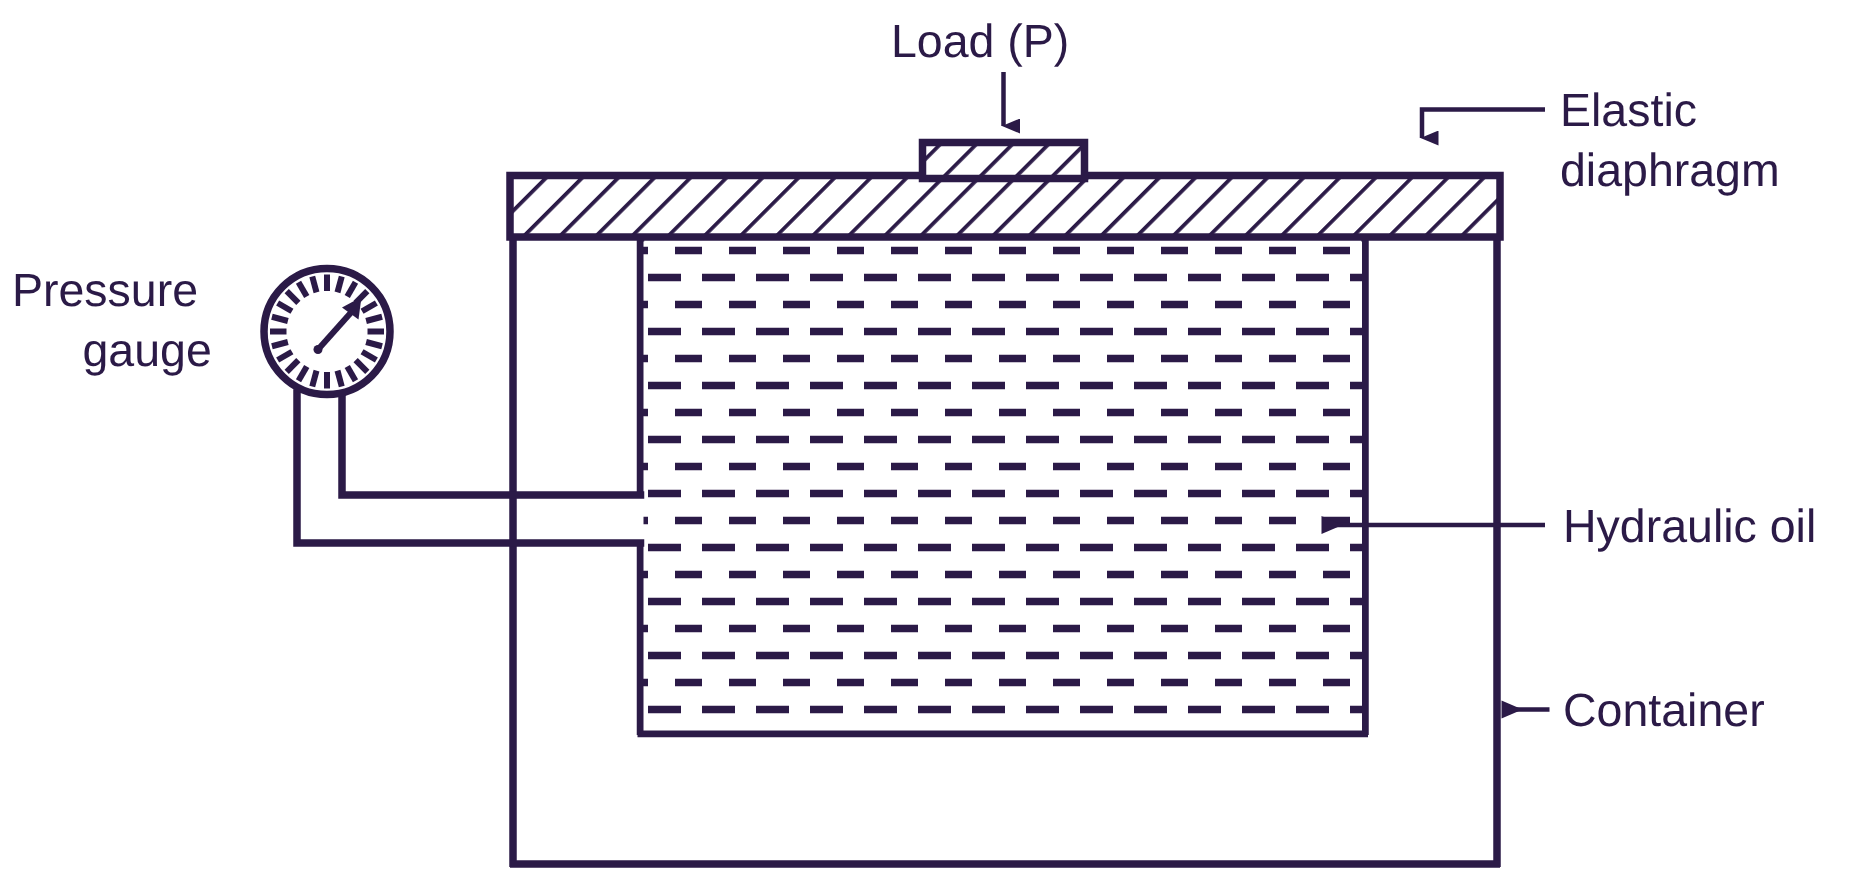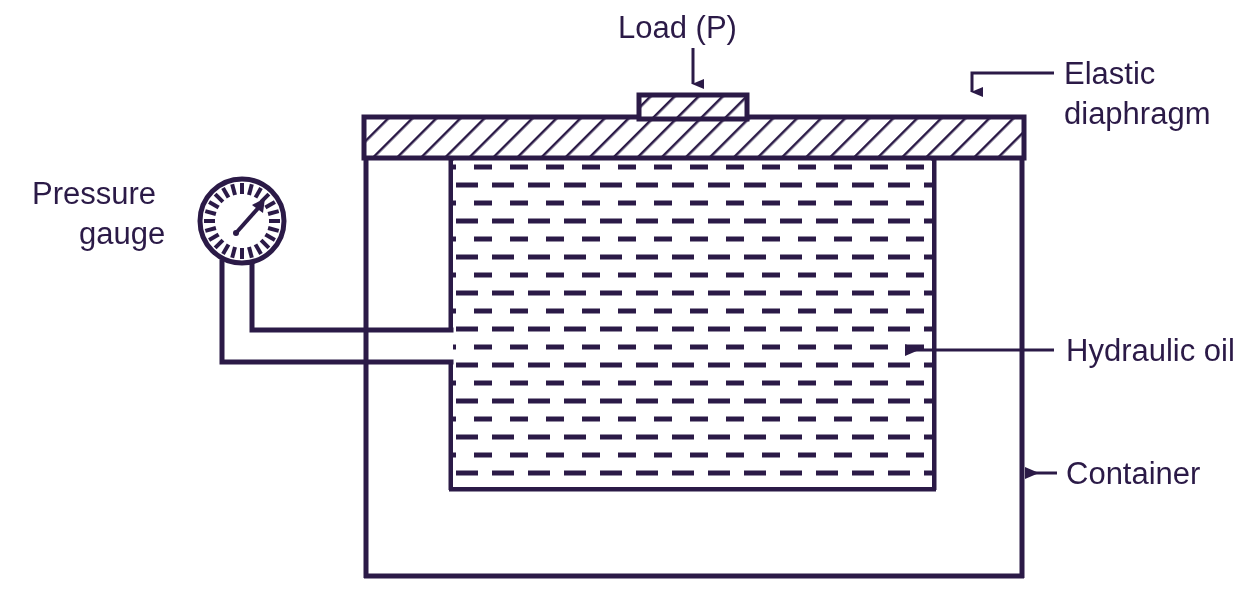--- a/index.html
+++ b/index.html
@@ -11,21 +11,20 @@
     width: 1250px;
     height: 589px;
     overflow: hidden;
     font-family: "Liberation Sans", sans-serif;
   }
   #diagram-root {
     position: relative;
     width: 1094px;
     height: 589px;
     background: #ffffff;
-    margin-left: 24px;
   }
   svg.figure {
     display: block;
     width: 1250px;
     height: 589px;
   }
   text.label {
     font-family: "Liberation Sans", sans-serif;
     font-size: 31px;
     fill: #2b1a47;

